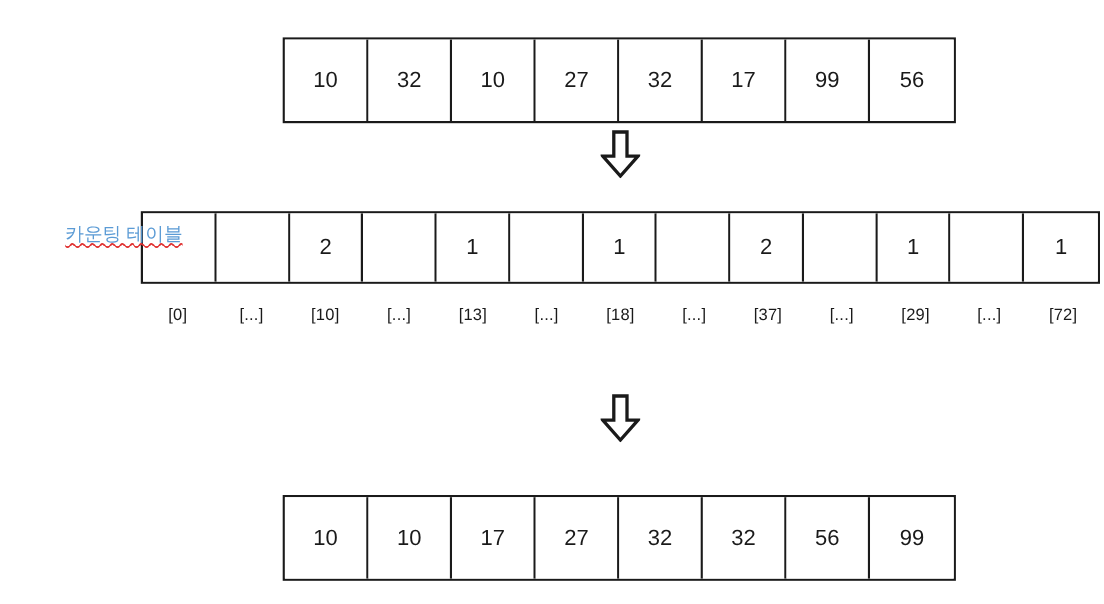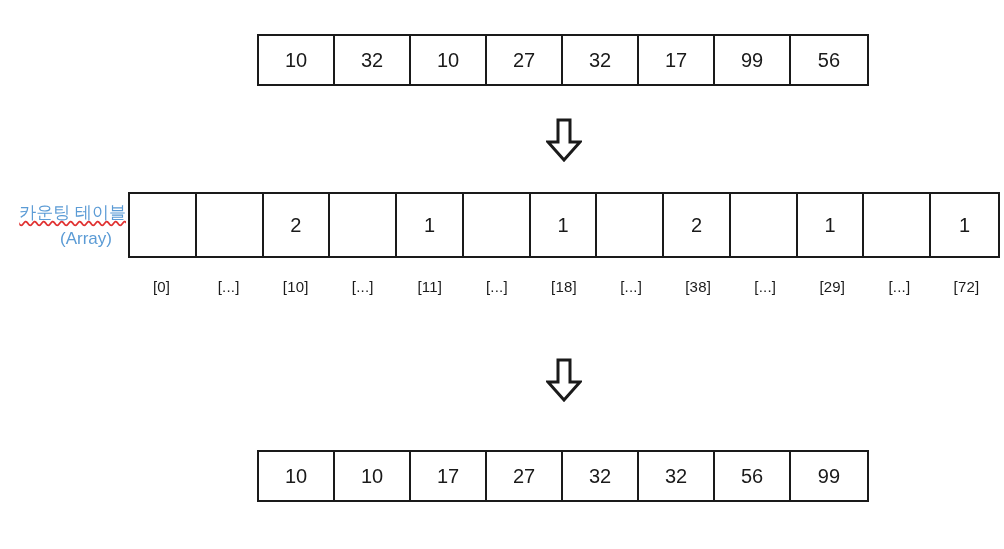--- a/index.html
+++ b/index.html
@@ -40,21 +40,21 @@
     line-height: 1;
   }
   .cell:last-child {
     border-right: none;
   }
 
   
   #input-array, #output-array {
     left: 257px;
     width: 612px;
-    height: 52px;
+    height: 78px;
   }
   #input-array { top: 34px; }
   #output-array { top: 450px; }
   #input-array .cell, #output-array .cell {
     width: 76.5px;
     height: 100%;
   }
 
   
   #counting-table-stage {
@@ -90,20 +90,21 @@
   
   #counting-label {
     position: absolute;
     left: 0px;
     top: 200px;
     width: 126px;
     text-align: right;
     color: #5B9BD5;
     font-size: 17px;
     line-height: 26px;
+    padding-left: 40px;
   }
   #counting-label .ko {
     display: inline-block;
     text-decoration: underline wavy #e03131;
     text-decoration-skip-ink: none;
     text-underline-offset: 2px;
   }
   #counting-label .sub {
     display: block;
     padding-right: 14px;
@@ -152,33 +153,32 @@
       <div class="cell">2</div>
       <div class="cell"></div>
       <div class="cell">1</div>
       <div class="cell"></div>
       <div class="cell">1</div>
     </div>
 </div>
 
 <div id="counting-label">
   <span class="ko">카운팅 테이블</span>
-  <span class="sub">(Array)</span>
 </div>
 
 <div id="index-labels">
     <div class="index-label">[0]</div>
     <div class="index-label">[...]</div>
     <div class="index-label">[10]</div>
     <div class="index-label">[...]</div>
-    <div class="index-label">[11]</div>
+    <div class="index-label">[13]</div>
     <div class="index-label">[...]</div>
     <div class="index-label">[18]</div>
     <div class="index-label">[...]</div>
-    <div class="index-label">[38]</div>
+    <div class="index-label">[37]</div>
     <div class="index-label">[...]</div>
     <div class="index-label">[29]</div>
     <div class="index-label">[...]</div>
     <div class="index-label">[72]</div>
   </div>
 
 <div class="arrow-down" id="arrow-2">
   <svg viewBox="0 0 36 44" width="36" height="44" aria-hidden="true">
     <polygon points="12,2 24,2 24,24 34,24 18,42 2,24 12,24" fill="#ffffff" stroke="#1a1a1a" stroke-width="3" stroke-linejoin="miter"></polygon>
   </svg>

